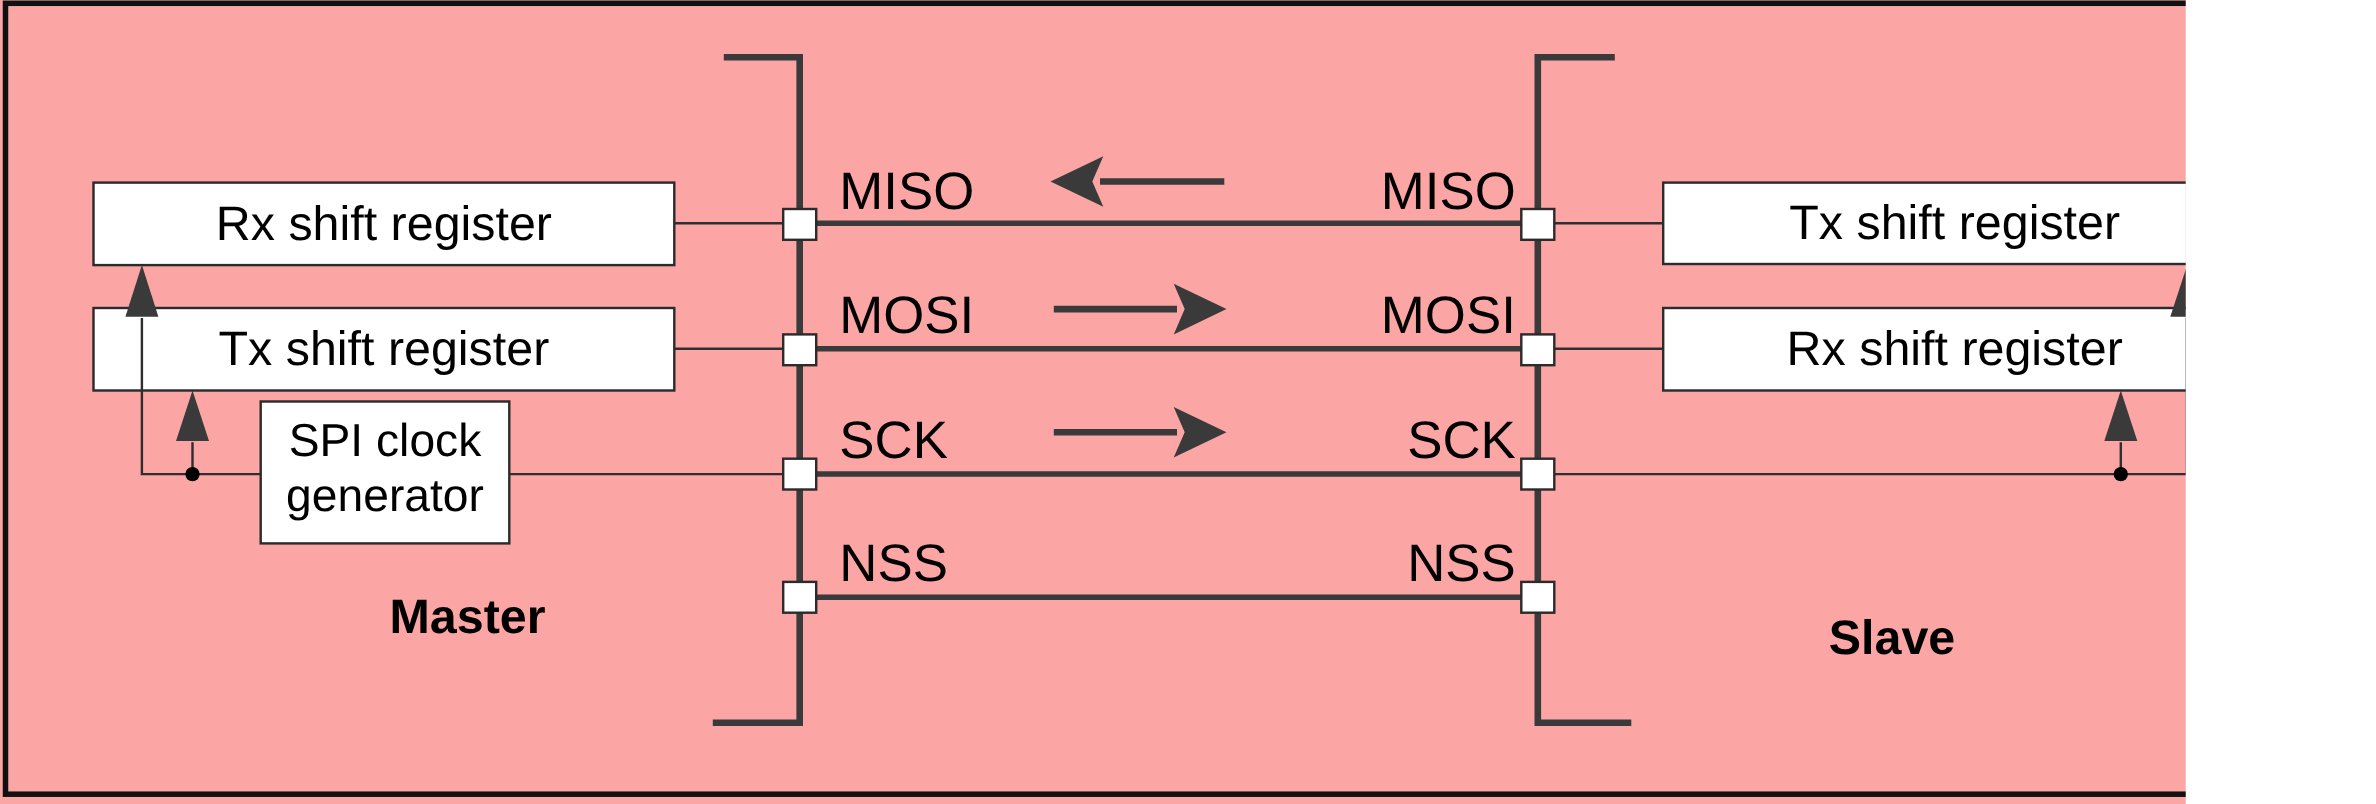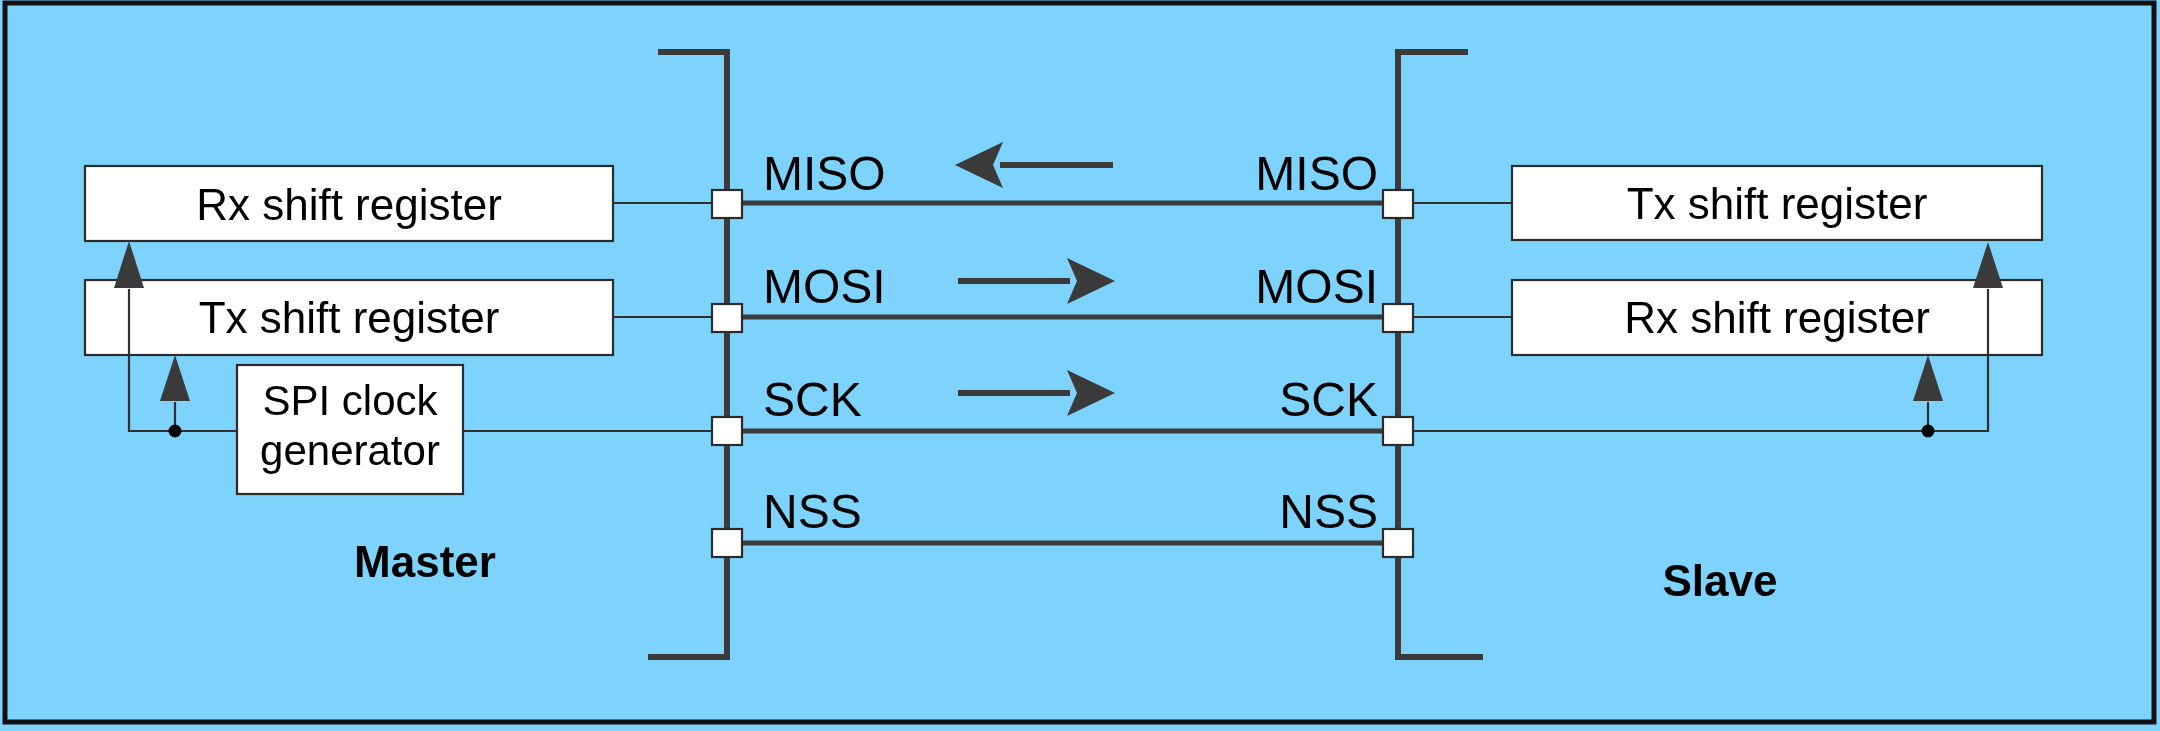--- a/index.html
+++ b/index.html
@@ -1,20 +1,20 @@
 <!DOCTYPE html>
 <html><head>
 <meta charset="utf-8">
 <style>
   html, body { margin: 0; padding: 0; background: #ffffff; }
   .stage {
     position: relative;
-    width: 2160px;
+    width: 1987px;
     height: 731px;
-    background: #7dd3fc;
+    background: #fca5a5;
     overflow: hidden;
   }
   .stage svg { display: block; width: 2160px; height: 731px; }
   svg text {
     font-family: "Liberation Sans", sans-serif;
     fill: #000000;
   }
   .lbl-signal  { font-size: 48px; }
   .lbl-box     { font-size: 44px; }
   .lbl-clock   { font-size: 42px; }

